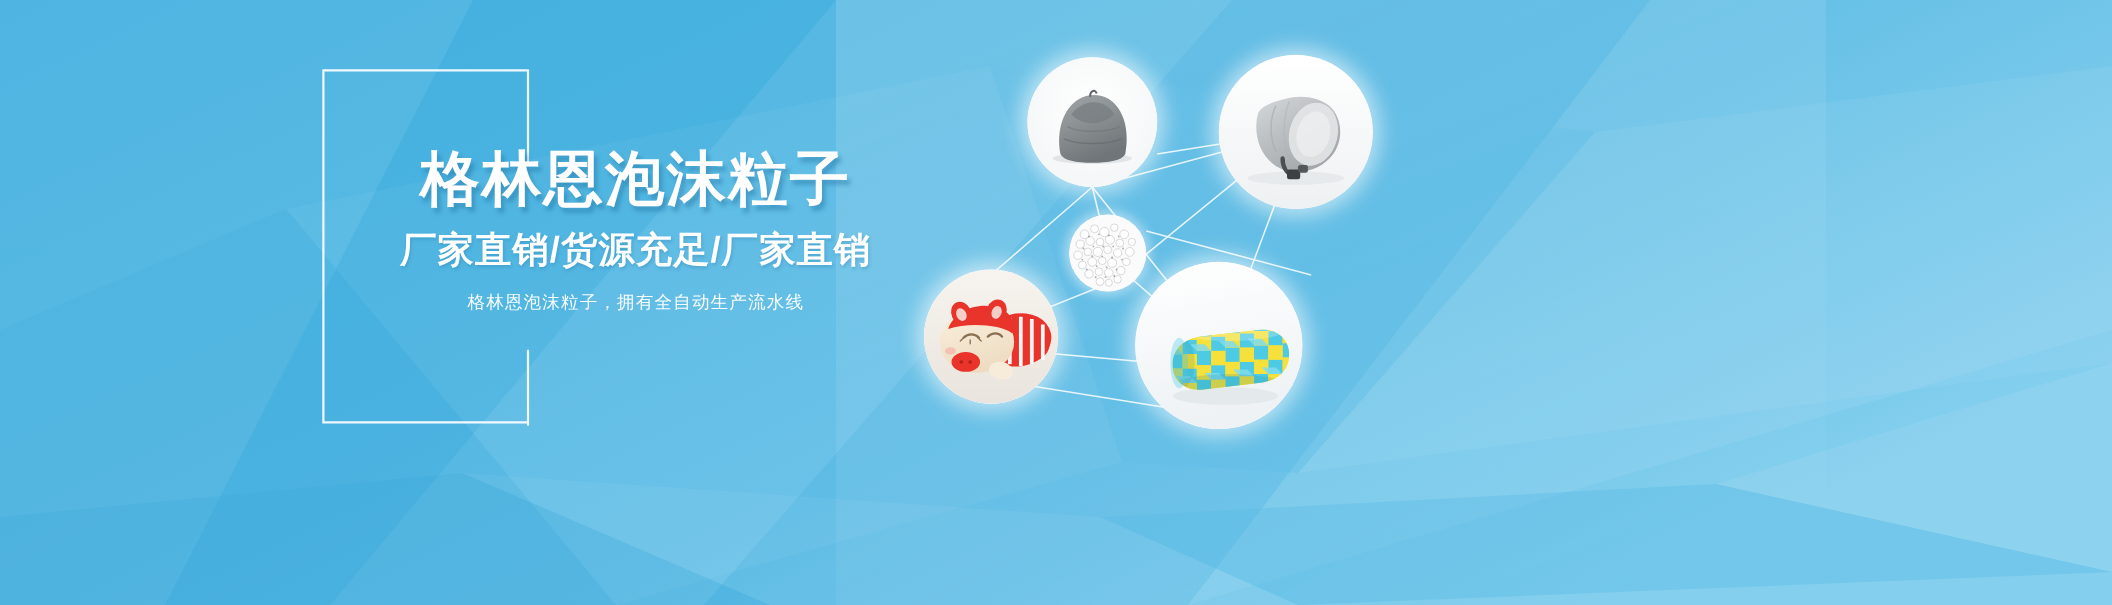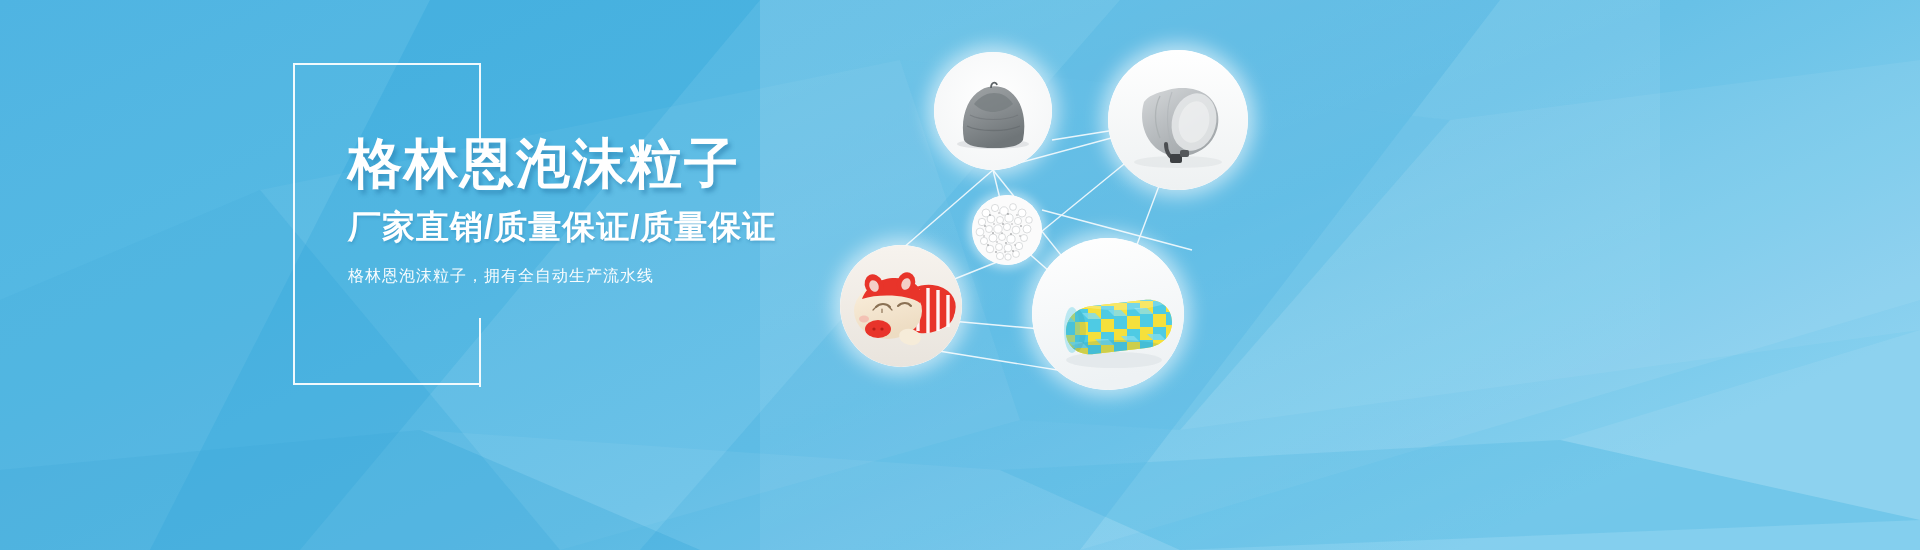--- a/index.html
+++ b/index.html
@@ -24,21 +24,21 @@
   }
   #frame-top-right{
     position:absolute;left:479px;top:63px;width:2px;height:86px;
     background:rgba(255,255,255,.92);
   }
   #frame-bottom-right{
     position:absolute;left:479px;top:318px;width:2px;height:69px;
     background:rgba(255,255,255,.92);
   }
   
-  #textblock{position:absolute;left:348px;top:132px;width:460px;}
+  #textblock{position:absolute;left:348px;top:132px;width:460px;text-align:center;}
   #title{
     font-size:54px;line-height:62px;font-weight:bold;color:#ffffff;
     letter-spacing:2px;white-space:nowrap;
     text-shadow:3px 4px 4px rgba(30,110,160,.45);
   }
   #tagline{
     margin-top:12px;
     font-size:33px;line-height:42px;font-weight:bold;color:#ffffff;
     letter-spacing:1px;white-space:nowrap;
     text-shadow:1px 2px 3px rgba(30,110,160,.30);
@@ -105,21 +105,21 @@
     <polygon points="1560,440 1920,330 1920,520" fill="#ffffff" opacity="0.08"></polygon>
     <rect x="760" y="0" width="900" height="550" fill="url(#glow)"></rect>
   </svg>
 
   <div id="frame"></div>
   <div id="frame-top-right"></div>
   <div id="frame-bottom-right"></div>
 
   <div id="textblock">
     <div id="title">格林恩泡沫粒子</div>
-    <div id="tagline">厂家直销/质量保证/质量保证</div>
+    <div id="tagline">厂家直销/货源充足/厂家直销</div>
     <div id="subtitle">格林恩泡沫粒子，拥有全自动生产流水线</div>
   </div>
 
   <div id="cluster">
 
     <svg id="links" viewBox="0 0 1100 550">
       <g stroke="#ffffff" stroke-width="1.4" opacity="0.85" fill="none">
         <line x1="173" y1="170" x2="187" y2="228"></line>
         <line x1="173" y1="170" x2="288" y2="314"></line>
         <line x1="173" y1="170" x2="358" y2="120"></line>

